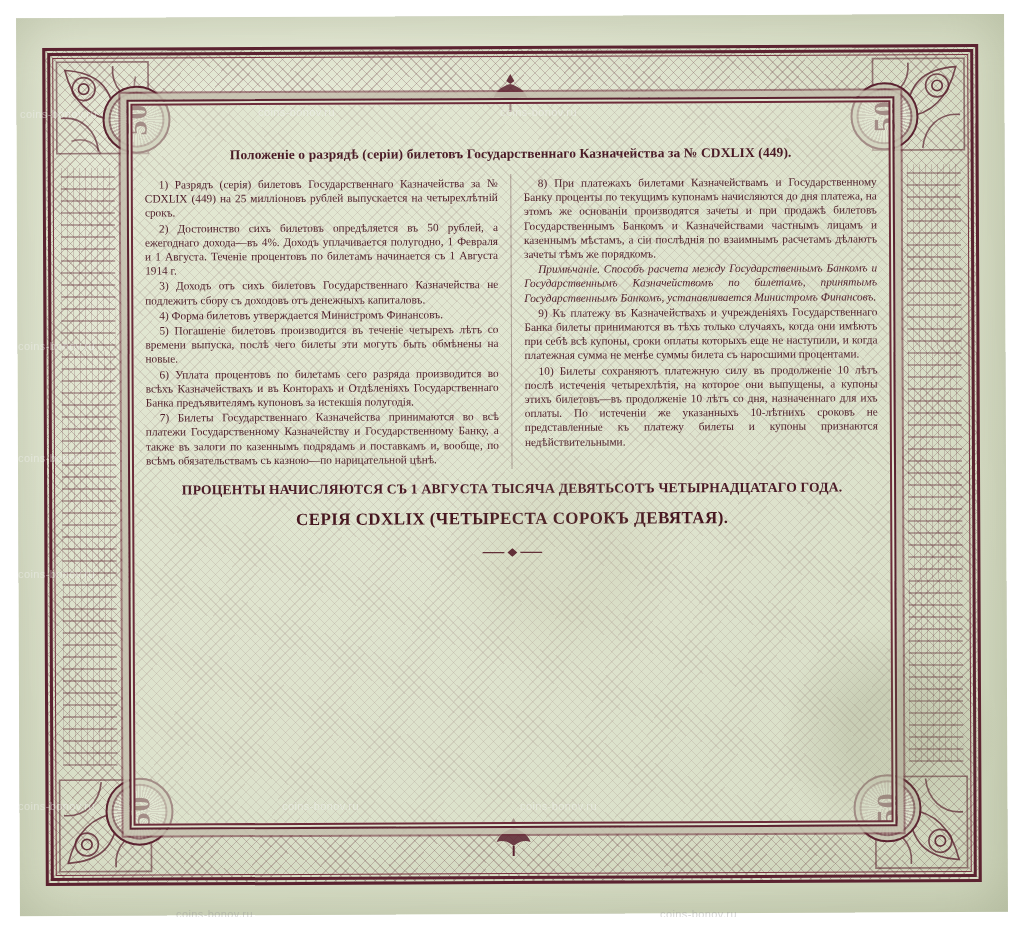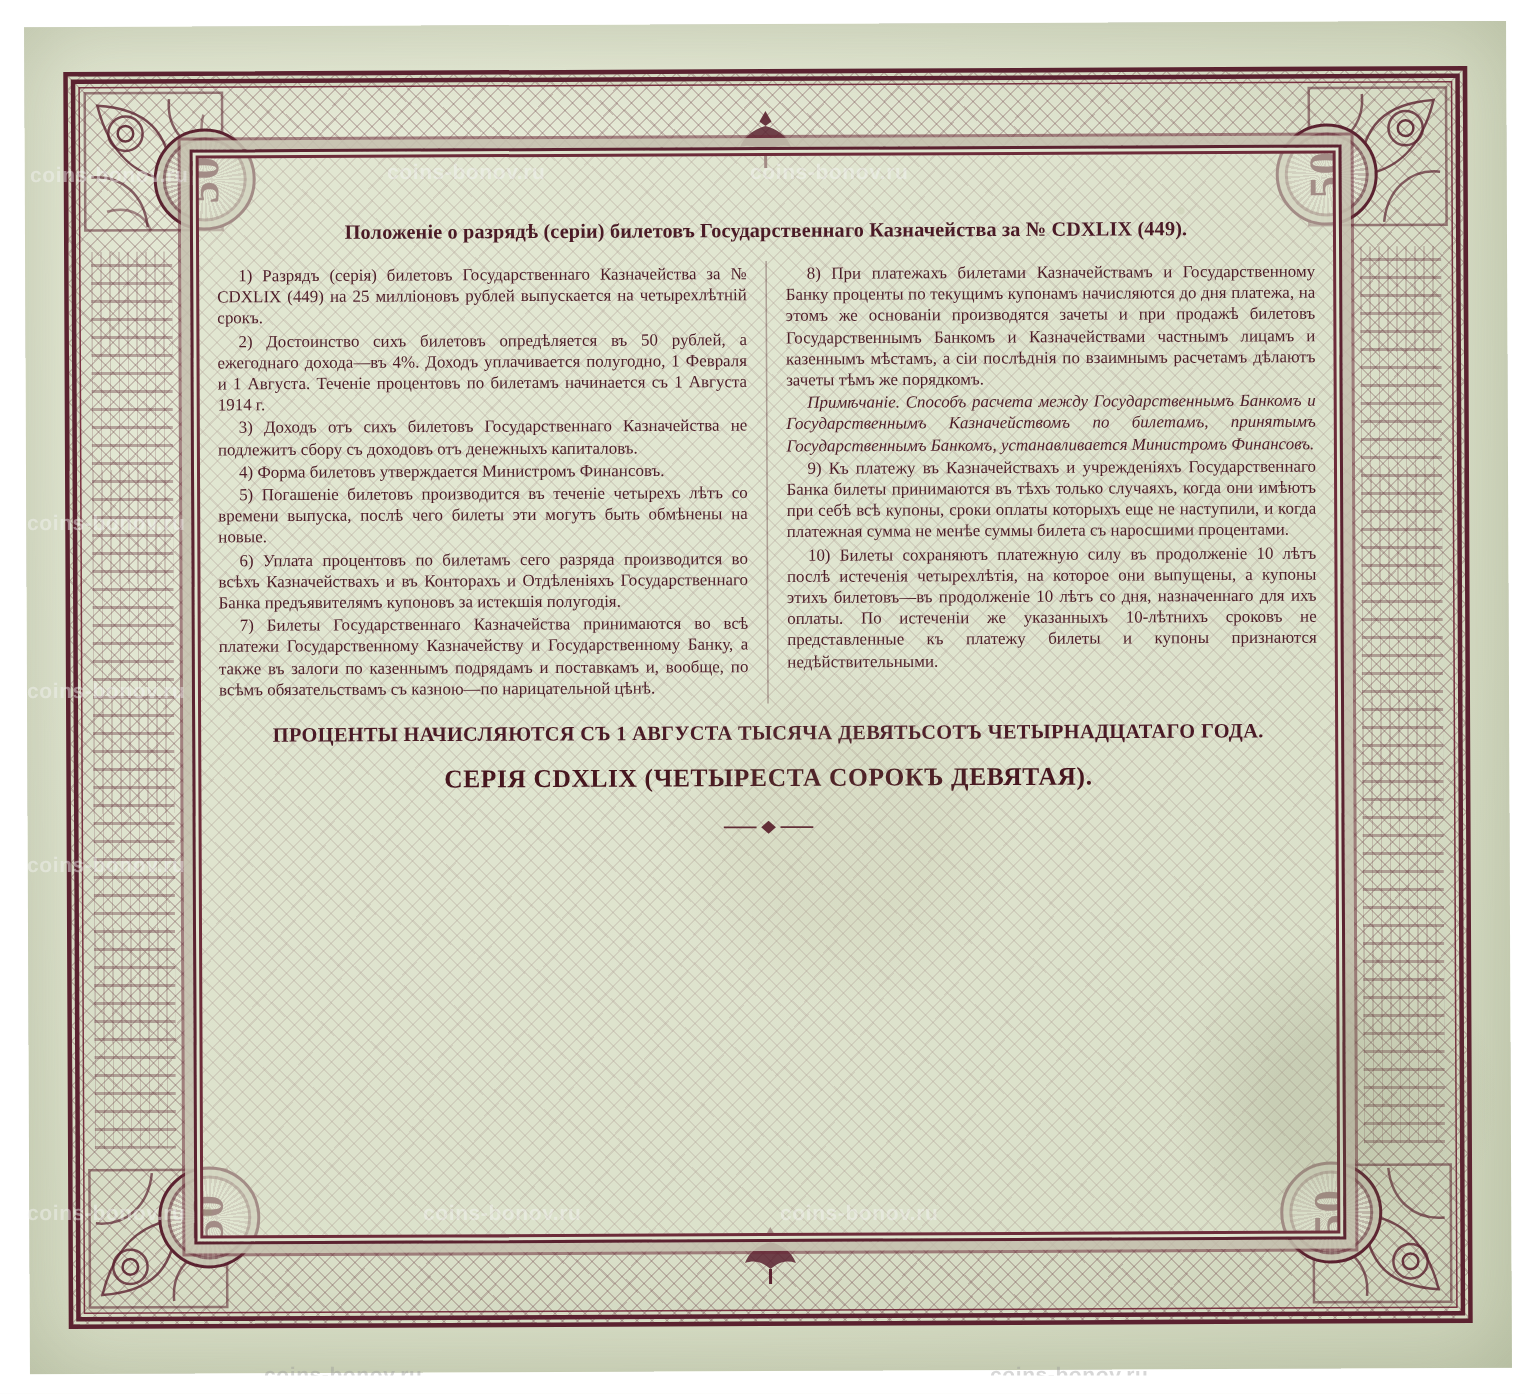--- a/index.html
+++ b/index.html
@@ -218,27 +218,26 @@
     width: 60px;
     height: 9px;
     color: #5b2230;
   }
   .footer-diamond svg { width: 100%; height: 100%; }
 
   
   .wm {
     position: absolute;
     font-family: "Liberation Sans", sans-serif;
-    font-size: 14px;
+    font-size: 11px;
     color: rgba(150,150,150,0.38);
     letter-spacing: .4px;
     white-space: nowrap;
     pointer-events: none;
     user-select: none;
-    font-weight: bold;
   }
   .wm.light { color: rgba(245,245,245,0.45); }
 
   
   .edge {
     position: absolute;
     background: #ffffff;
     pointer-events: none;
   }
   .edge.top    { left: 0; top: 0;  width: 1024px; height: 14px; }

